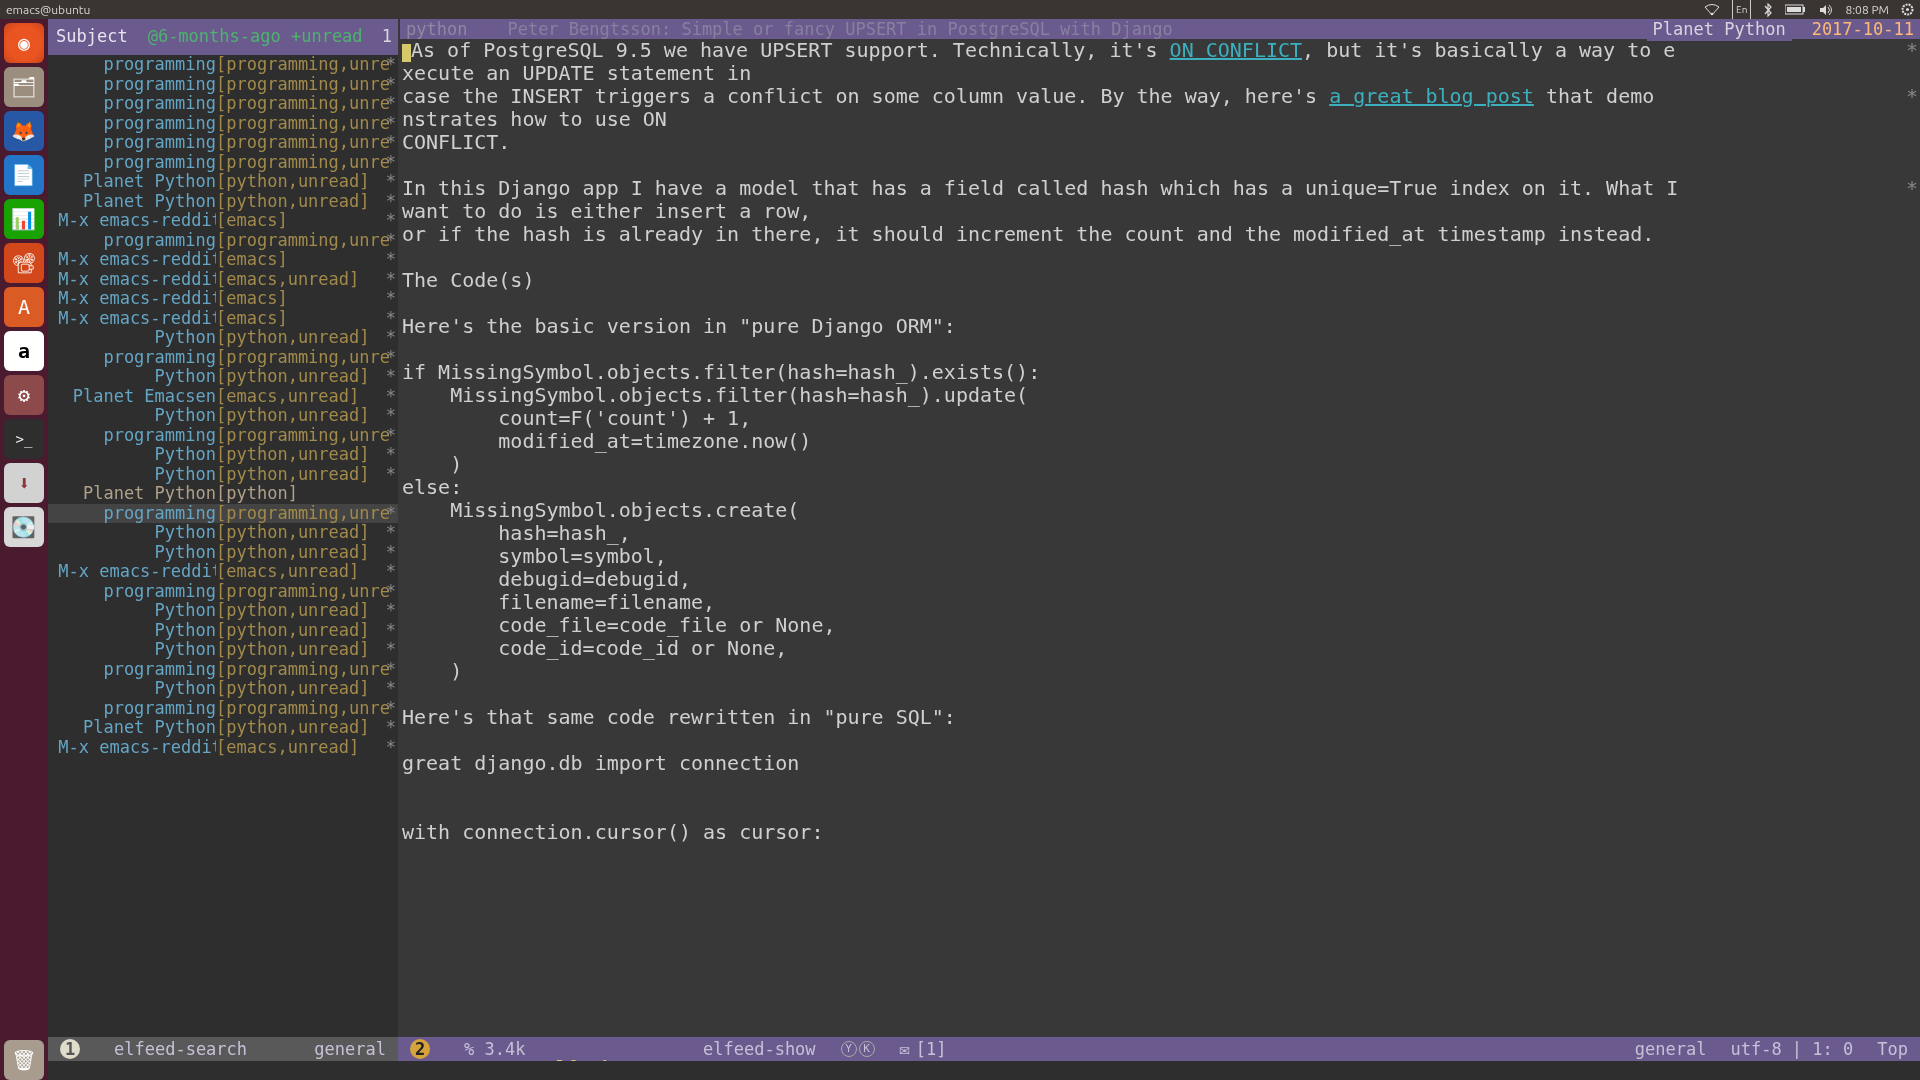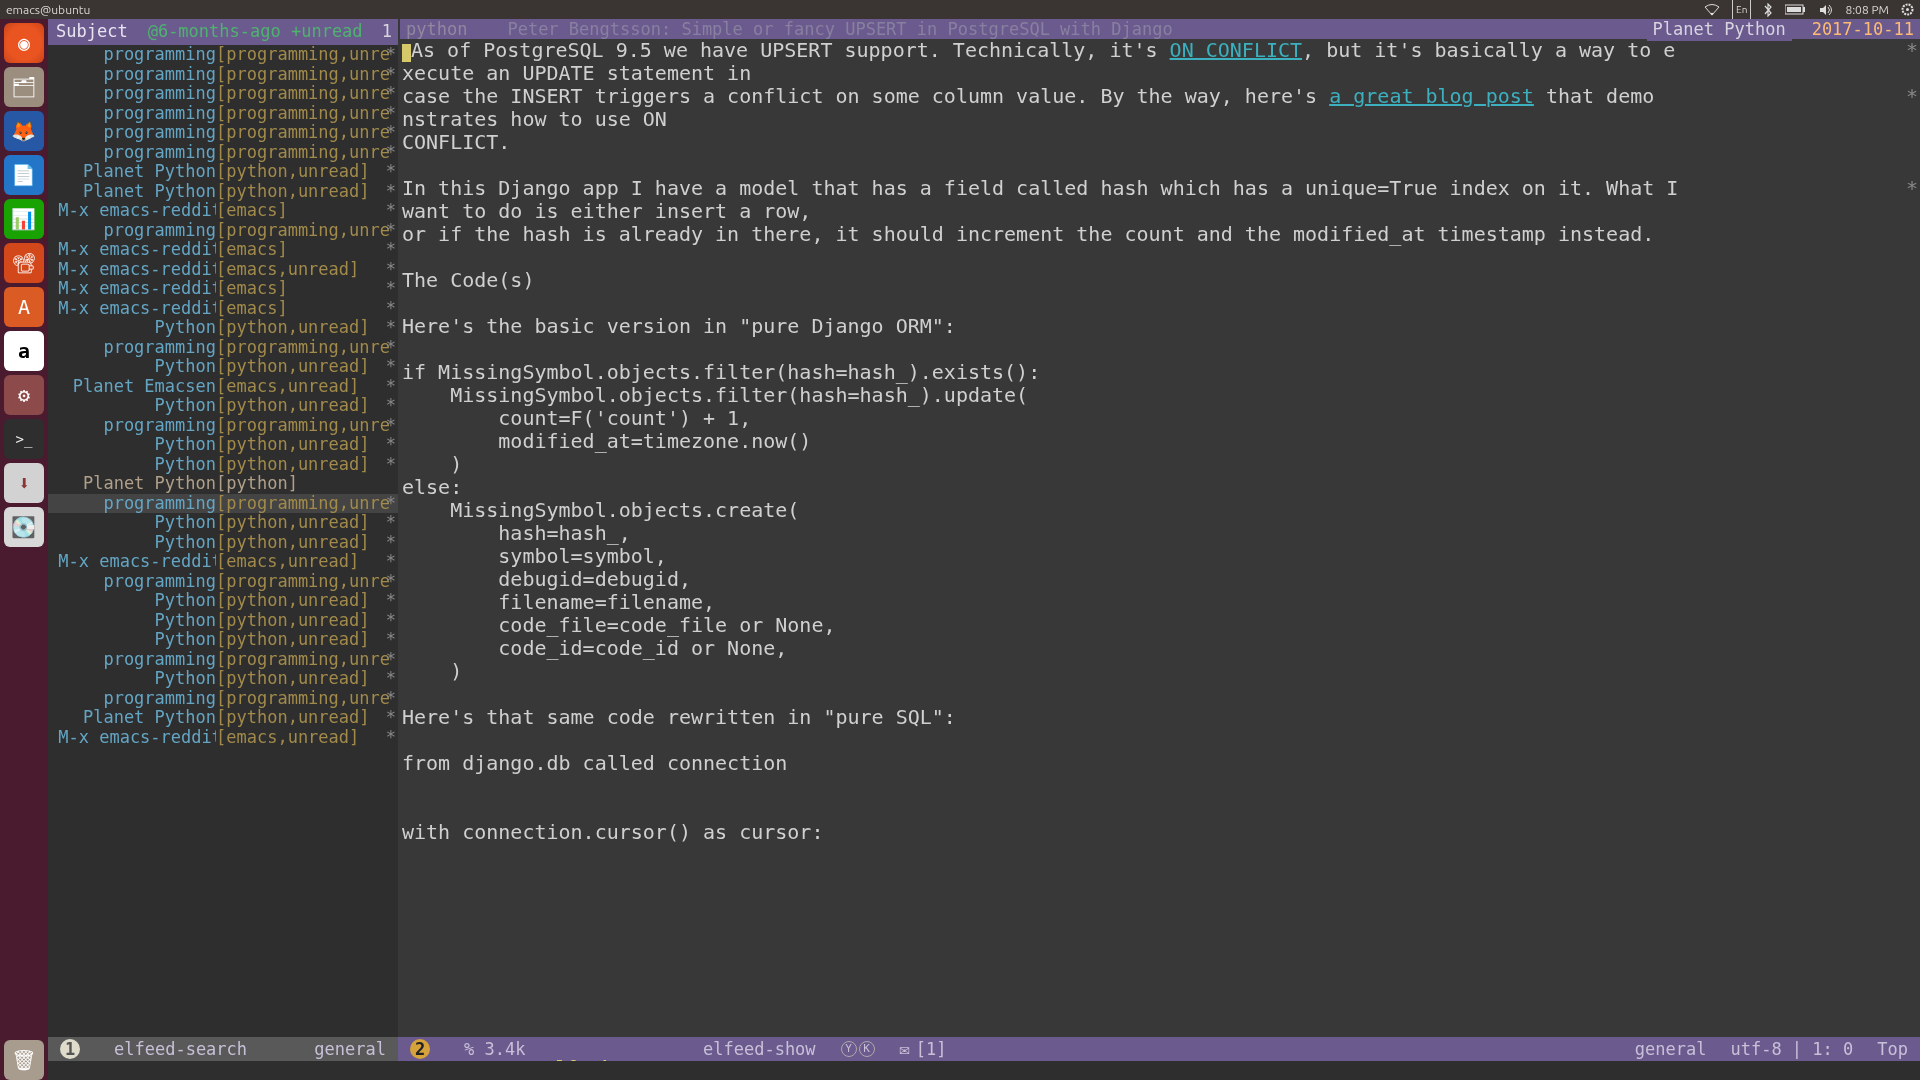--- a/index.html
+++ b/index.html
@@ -88,21 +88,21 @@
 .pane-right {
   flex: 1;
   background: #383838;
   color: #d0d0d0;
   overflow: hidden;
   font-size: 20px;
   line-height: 23px;
   padding-left: 2px;
 }
 .header {
-  height: 26px;
+  height: 36px;
   background: #6b5a8e;
   color: #c8c0d8;
   display: flex;
   align-items: center;
   font-size: 17px;
   padding-left: 8px;
 }
 .header .subject { background: #6b5a8e; color: #e8e4f0; padding-right: 10px;}
 .header .filter { color: #4eb36f; margin-left: 10px; }
 .header .count { margin-left: auto; margin-right: 6px; color: #d8d4e0; }
@@ -330,21 +330,21 @@
         hash=hash_,
         symbol=symbol,
         debugid=debugid,
         filename=filename,
         code_file=code_file or None,
         code_id=code_id or None,
     )</pre>
         <div class="artline">&nbsp;</div>
         <div class="artline"><span>Here's that same code rewritten in "pure SQL":</span></div>
         <div class="artline">&nbsp;</div>
-        <pre>from django.db called connection
+        <pre>great django.db import connection
 
 
 with connection.cursor() as cursor:</pre>
       </div>
     </div>
   </div>
 
   <div style="display:flex;">
     <div class="modeline left" style="width:350px;">
       <span class="ml-seg">

